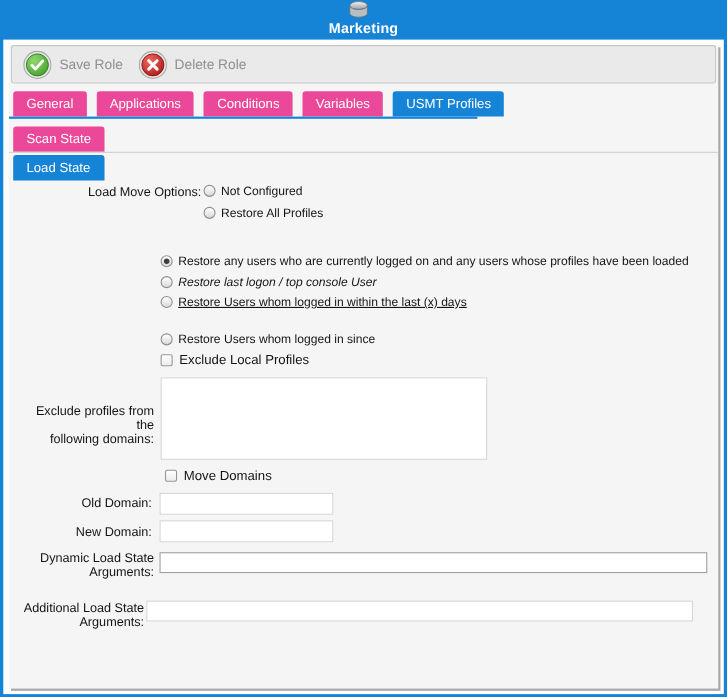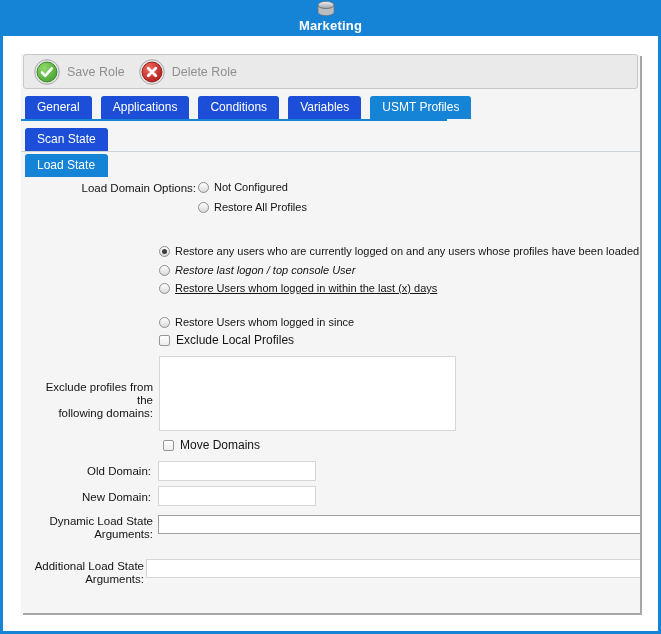--- a/index.html
+++ b/index.html
@@ -25,21 +25,21 @@
   .closex::before, .closex::after {
     content:""; position:absolute; left:-1px; top:5px; width:14px; height:2.4px;
     background:#EAF3FB; border-radius:1px;
   }
   .closex::before { transform:rotate(45deg); }
   .closex::after  { transform:rotate(-45deg); }
 
   
   .frame {
     position:absolute; left:3px; right:3px; top:36px; bottom:3px;
-    background:#FFFFFF; padding:18px;
+    background:#FFFFFF; padding:5px;
   }
   .client {
     position:relative; width:100%; height:100%;
     background:#F5F5F6;
     box-shadow:2px 2px 0 rgba(95,95,95,.55);
     overflow:hidden;
   }
 
   
   .toolbar {
@@ -50,21 +50,21 @@
   .tool-btn { display:flex; align-items:center; gap:7px; cursor:pointer; background:none; border:none; }
   .tool-ico { width:26px; height:26px; display:inline-block; }
   .tool-label { color:#8F8F8F; font-size:12.5px; }
 
   
   .tabrow { position:absolute; display:flex; }
   .tabrow.primary   { left:4px; top:42px; height:23px; gap:9px; }
   .tabrow.secondary { left:4px; top:74px; height:23px; gap:3px;flex-direction:column; }
   .tab {
     height:23px; line-height:23px; padding:0 12px;
-    background:#1d4ed8; color:#FFFFFF; font-size:12px;
+    background:#ec4899; color:#FFFFFF; font-size:12px;
     border-radius:3px 3px 0 0; cursor:pointer; white-space:nowrap;
   }
   .tab.active { background:#1583D6; }
   .tab-underline1 { position:absolute; left:0; top:65px; width:426px; height:2px; background:#1583D6; }
   .tab-underline2 { position:absolute; left:0; top:97px; width:100%; height:1px; background:#CBD3D9; }
 
   
   .flabel {
     position:absolute; font-size:11.5px; color:#141414; text-align:right;
     white-space:pre-line; line-height:13px;
@@ -177,21 +177,21 @@
         <div class="tab active">USMT Profiles</div>
       </div>
       <div class="tab-underline1"></div>
 
       <div class="tabrow secondary">
         <div class="tab">Scan State</div>
         <div class="tab active">Load State</div>
       </div>
       <div class="tab-underline2"></div>
 
-      <div class="flabel" style="left:12px; top:128px; width:163px;">Load Domain Options:</div>
+      <div class="flabel" style="left:12px; top:128px; width:163px;">Load Move Options:</div>
 
       <div class="radio-group" style="left:177px; top:126px;">
         <label class="radio-item"><span class="radio"></span><span>Not Configured</span></label>
         <label class="radio-item"><span class="radio"></span><span>Restore All Profiles</span></label>
       </div>
 
       <div class="radio-group" style="left:138px; top:190px; width:507px;">
         <label class="radio-item" style="margin-bottom:4px;"><span class="radio checked"></span><span>Restore any users who are currently logged on and any users whose profiles have been loaded</span></label>
         <label class="radio-item" style="margin-bottom:3px;font-style:italic;"><span class="radio"></span><span>Restore last logon / top console User</span></label>
         <label class="radio-item" style="margin-bottom:19px;text-decoration:underline;"><span class="radio"></span><span>Restore Users whom logged in within the last (x) days</span></label>

